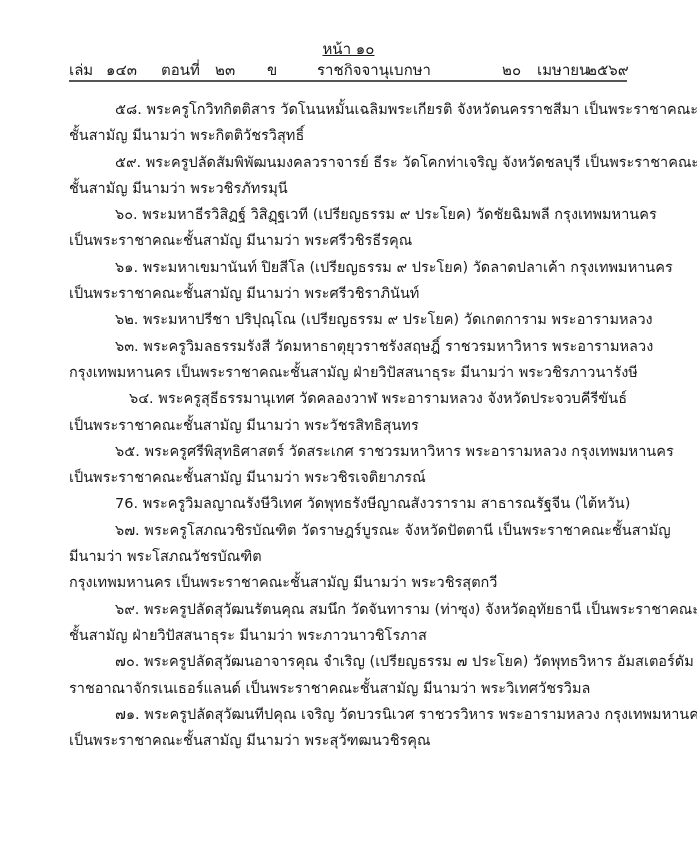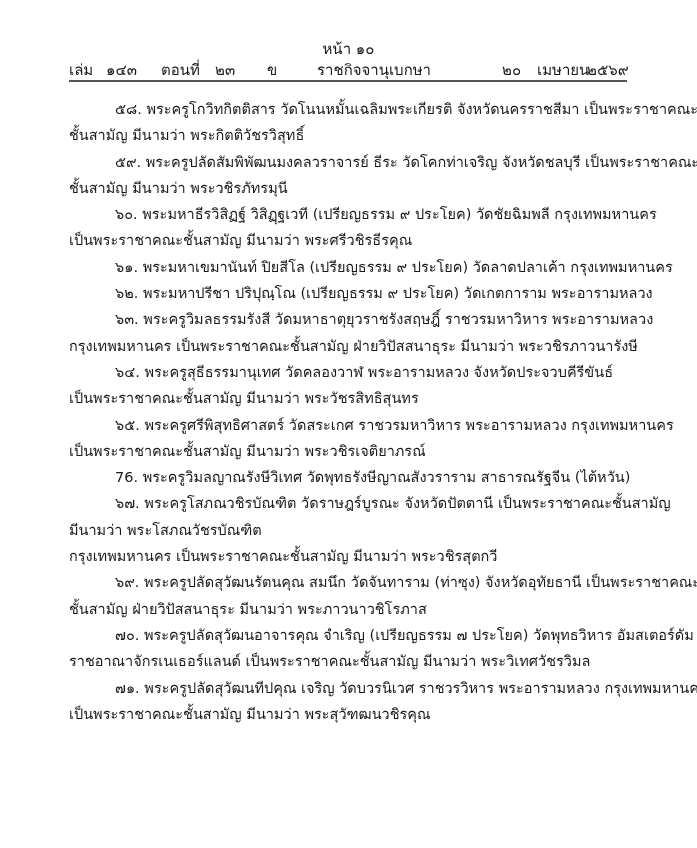--- a/index.html
+++ b/index.html
@@ -1,26 +1,26 @@
 <!DOCTYPE html>
 <html><head>
 <meta charset="utf-8">
 <style>
   html, body { margin: 0; padding: 0; background: #ffffff; }
   body { width: 697px; height: 848px; position: relative; overflow: hidden;
          font-family: "DejaVu Sans", sans-serif; color: #1a1a1a; }
   .page-num { position: absolute; top: 37px; left: 0; width: 697px; text-align: center;
-              font-size: 15px; }
+              font-size: 15px; text-decoration: underline; }
   .header-row { position: absolute; top: 58px; left: 69px; width: 558px; height: 20px;
                 font-size: 15px; }
   .header-row span { position: absolute; top: 0; white-space: nowrap; }
   .rule { position: absolute; top: 80px; left: 69px; width: 558px; height: 2px; background: #555; }
   .body { position: absolute; top: 96px; left: 69px; width: 558px; font-size: 14.5px; line-height: 26.3px; }
   .entry { margin: 0; }
-  .entry .line1 { display: block; padding-left: 46px; white-space: nowrap; }
+  .entry .line1 { display: block; padding-left: 46px; white-space: nowrap; text-align: right; }
   .entry .line2 { display: block; white-space: nowrap; }
 </style>
 </head>
 <body>
 
 <div class="page-num">หน้า ๑๐</div>
 
 <div class="header-row">
   <span style="left:0">เล่ม</span>
   <span style="left:37px">๑๔๓</span>
@@ -43,20 +43,21 @@
   <p class="entry">
       <span class="line1">๕๙. พระครูปลัดสัมพิพัฒนมงคลวราจารย์ ธีระ วัดโคกท่าเจริญ จังหวัดชลบุรี เป็นพระราชาคณะ</span>
       <span class="line2">ชั้นสามัญ มีนามว่า พระวชิรภัทรมุนี</span>
     </p>
   <p class="entry">
       <span class="line1">๖๐. พระมหาธีรวิสิฏฐ์ วิสิฏฺฐเวที (เปรียญธรรม ๙ ประโยค) วัดชัยฉิมพลี กรุงเทพมหานคร</span>
       <span class="line2">เป็นพระราชาคณะชั้นสามัญ มีนามว่า พระศรีวชิรธีรคุณ</span>
     </p>
   <p class="entry">
       <span class="line1">๖๑. พระมหาเขมานันท์ ปิยสีโล (เปรียญธรรม ๙ ประโยค) วัดลาดปลาเค้า กรุงเทพมหานคร</span>
+      <span class="line2">เป็นพระราชาคณะชั้นสามัญ มีนามว่า พระศรีวชิราภินันท์</span>
     </p>
   <p class="entry">
       <span class="line1">๖๒. พระมหาปรีชา ปริปุณฺโณ (เปรียญธรรม ๙ ประโยค) วัดเกตการาม พระอารามหลวง</span>
     </p>
   <p class="entry">
       <span class="line1">๖๓. พระครูวิมลธรรมรังสี วัดมหาธาตุยุวราชรังสฤษฎิ์ ราชวรมหาวิหาร พระอารามหลวง</span>
       <span class="line2">กรุงเทพมหานคร เป็นพระราชาคณะชั้นสามัญ ฝ่ายวิปัสสนาธุระ มีนามว่า พระวชิรภาวนารังษี</span>
     </p>
   <p class="entry">
       <span class="line1">๖๔. พระครูสุธีธรรมานุเทศ วัดคลองวาฬ พระอารามหลวง จังหวัดประจวบคีรีขันธ์</span>

